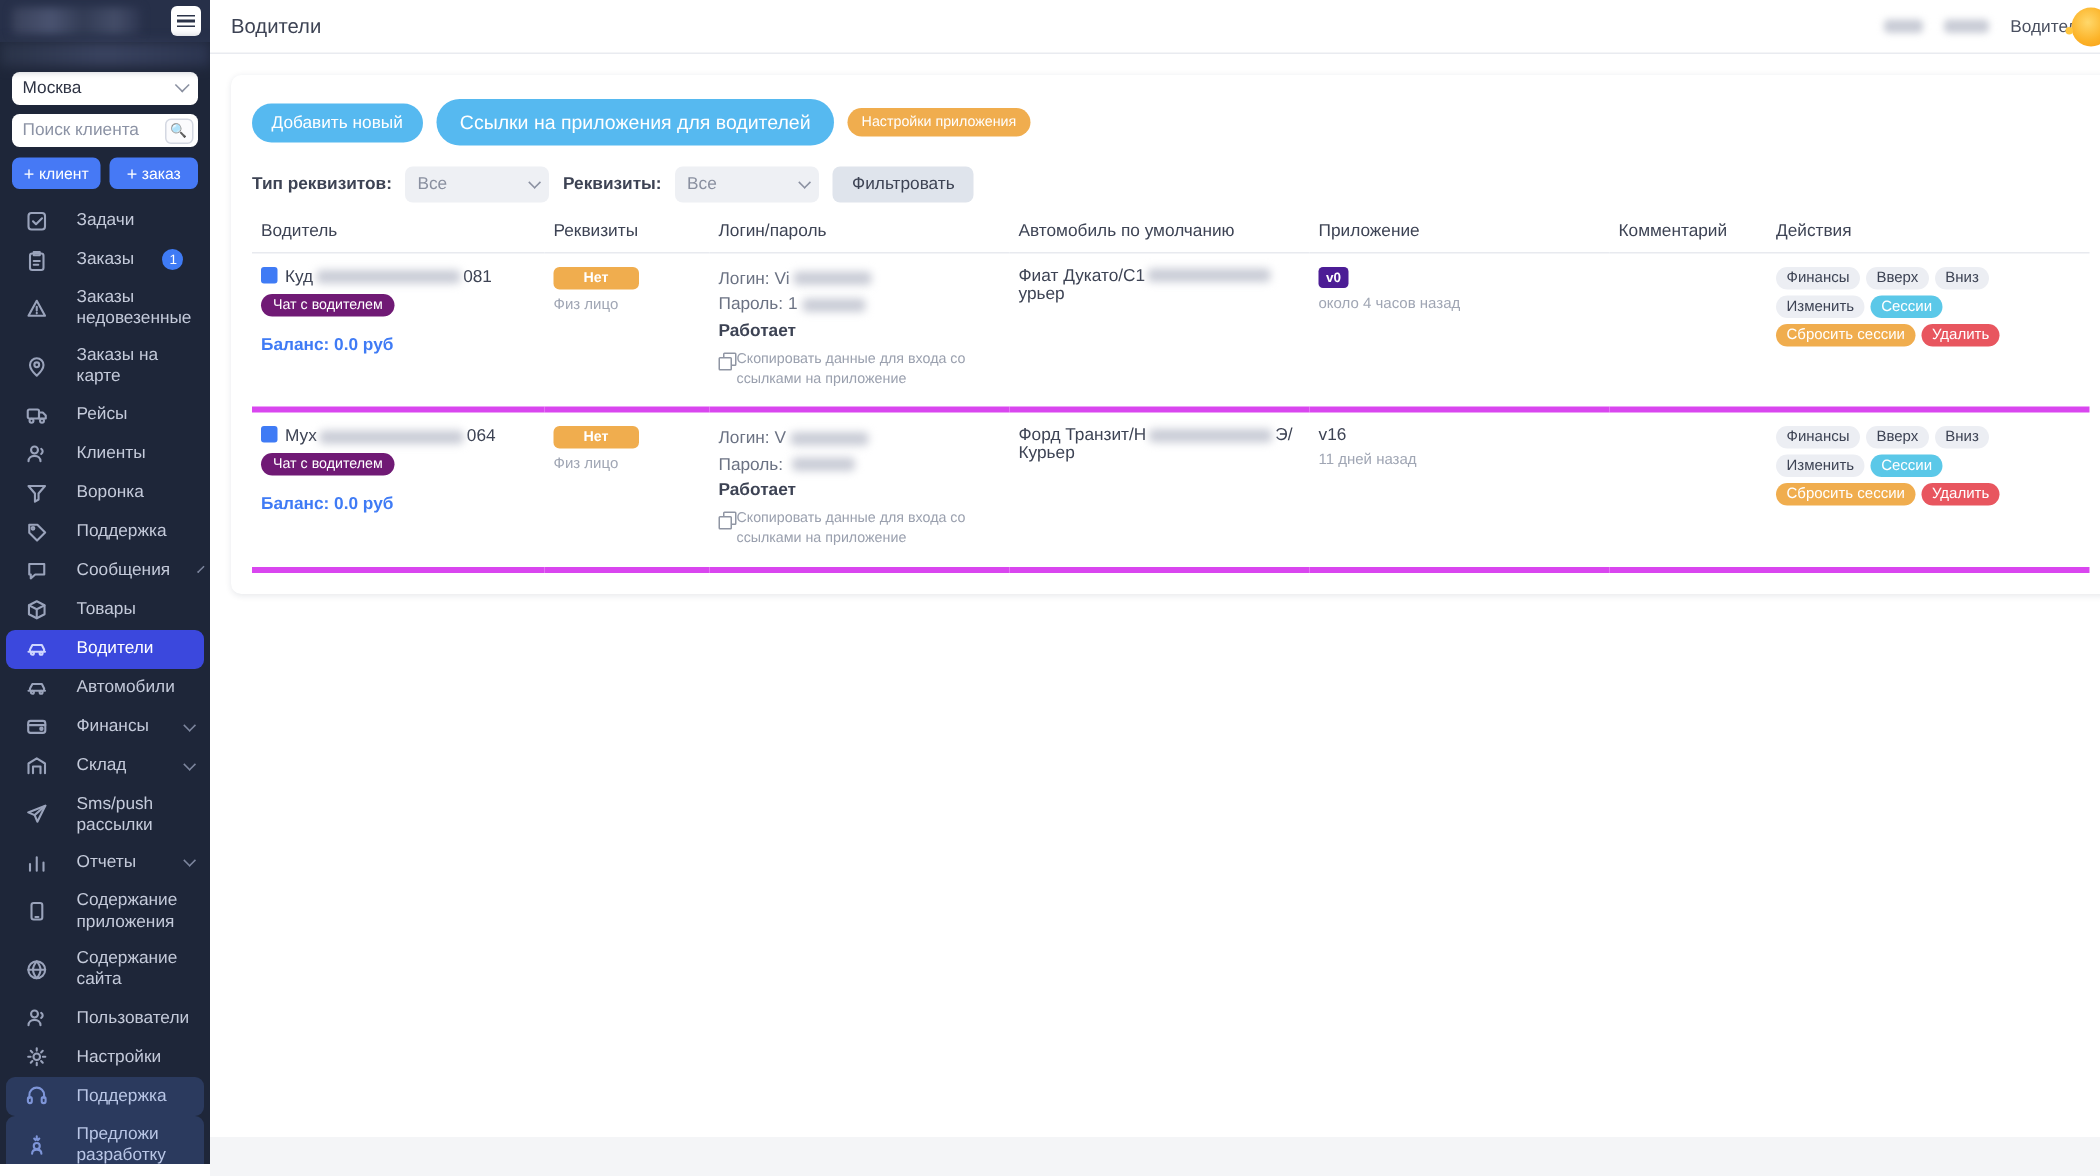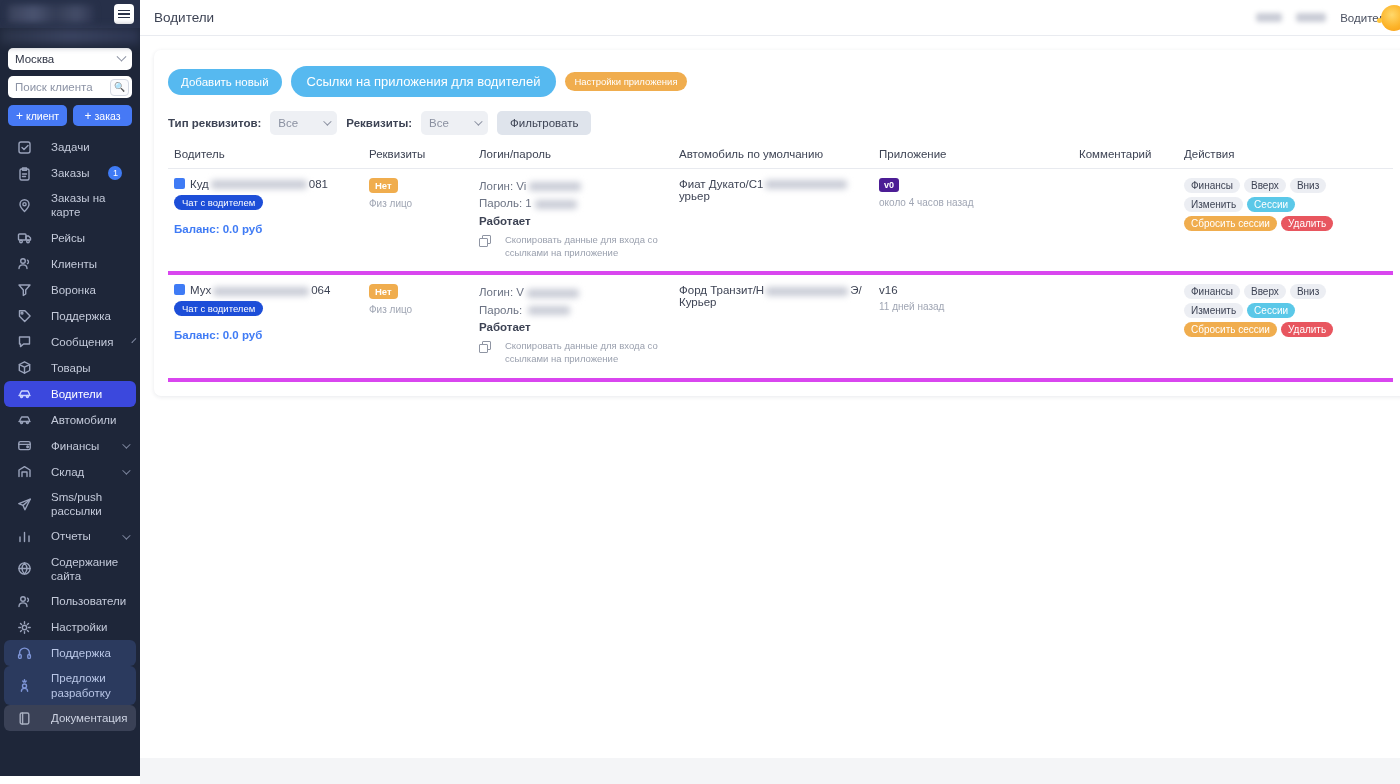--- a/index.html
+++ b/index.html
@@ -139,21 +139,21 @@
     background: #56b9f0; color: #fff; border: none; border-radius: 16px;
     font-size: 11.5px; padding: 7px 13px; font-family: "Liberation Sans", sans-serif;
     cursor: pointer;
   }
   .bbtn.big { font-size: 13px; padding: 8px 16px; }
   .bbtn.orange { background: #f0ad4e; font-size: 9.5px; padding: 4px 9px; border-radius: 12px; }
 
   .filterrow { display: flex; align-items: center; gap: 9px; margin-bottom: 13px; }
   .flabel { font-size: 11.5px; color: #3d4354; font-weight: bold; }
   .fselect {
-    background: #eef0f4; border-radius: 5px; height: 24px; width: 67px;
+    background: #eef0f4; border-radius: 5px; height: 24px; width: 96px;
     display: flex; align-items: center; justify-content: space-between;
     padding: 0 8px; font-size: 11.5px; color: #8a90a0;
   }
   .fselect .chev2 { width: 6px; height: 6px; border-right: 1.4px solid #8a90a0; border-bottom: 1.4px solid #8a90a0; transform: rotate(45deg) translateY(-2px); }
   .fbtn {
     background: #dfe4ec; color: #3d4354; border: none; border-radius: 5px;
     font-size: 11.5px; padding: 6px 13px; font-family: "Liberation Sans", sans-serif; cursor: pointer;
   }
 
   table.drivers { width: 100%; border-collapse: collapse; table-layout: fixed; }
@@ -167,32 +167,32 @@
     font-size: 11.5px; color: #3d4354;
   }
   .c1 { width: 195px; } .c2 { width: 110px; } .c3 { width: 200px; }
   .c4 { width: 200px; } .c5 { width: 200px; } .c6 { width: 105px; } .c7 { width: 215px; }
 
   .swatch { width: 11px; height: 11px; background: #3f7bf5; border-radius: 2px; display: inline-block; vertical-align: -1px; margin-right: 5px; }
   .namerow { white-space: nowrap; }
   .nm-head { color: #3d4354; }
   .blurtxt { display: inline-block; background: #c9ccd6; border-radius: 3px; filter: blur(3px); vertical-align: middle; height: 9px; }
   .pill-chat {
-    display: inline-block; background: #1d4ed8; color: #fff; font-size: 9.5px;
+    display: inline-block; background: #701a75; color: #fff; font-size: 9.5px;
     border-radius: 10px; padding: 2px 8px; margin-top: 5px;
   }
   .balance { color: #3f7bf5; font-weight: bold; font-size: 11.5px; margin-top: 13px; }
   .pill-no {
     display: inline-block; background: #f0ad4e; color: #fff; font-size: 9.5px; font-weight: bold;
-    border-radius: 4px; padding: 2px 6px;
+    border-radius: 4px; padding: 2px 20px;
   }
   .sub { color: #a0a6b4; font-size: 10px; margin-top: 5px; }
   .lp { color: #6b7283; line-height: 1.5; }
   .lp b { color: #3d4354; }
-  .copyline { display: flex; align-items: flex-start; gap: 14px; margin-top: 4px; color: #9aa0ae; font-size: 9.5px; line-height: 1.35; }
+  .copyline { display: flex; align-items: flex-start; gap: 0; margin-top: 4px; color: #9aa0ae; font-size: 9.5px; line-height: 1.35; }
   .copyico { flex: 0 0 12px; width: 12px; height: 13px; position: relative; margin-top: 1px; }
   .copyico .b1 { position: absolute; left: 3px; top: 0; width: 9px; height: 9px; border: 1.3px solid #8f95a3; border-radius: 1px; }
   .copyico .b2 { position: absolute; left: 0; top: 3px; width: 9px; height: 9px; border: 1.3px solid #8f95a3; border-radius: 1px; background: #fff; }
   .pill-v { display: inline-block; background: #4c1d95; color: #fff; font-size: 9px; font-weight: bold; border-radius: 3px; padding: 2px 5px; }
   .plain-v { font-size: 11.5px; color: #3d4354; }
   .actions { display: flex; flex-wrap: wrap; gap: 4px; }
   .abtn {
     font-size: 10px; border-radius: 9px; padding: 2px 7px; color: #3d4354;
     background: #eceef3; white-space: nowrap; cursor: pointer;
   }
@@ -256,20 +256,29 @@
               <path d="M5.5 2h4v2.2h-4z"></path>
               <path d="M5.5 8h4M5.5 10.5h3"></path>
             </svg>
           </span>
           <span class="lbl">Заказы</span>
           <span class="sb-badge">1</span>
         </div>
         <div class="sb-item">
           <span class="ico">
             <svg viewBox="0 0 15 15" stroke-linecap="round" stroke-linejoin="round">
+              <path d="M7.5 2.5L13 12.5H2z"></path>
+              <path d="M7.5 6.5v2.5M7.5 10.6v.3"></path>
+            </svg>
+          </span>
+          <span class="lbl">Заказы недовезенные</span>
+        </div>
+        <div class="sb-item">
+          <span class="ico">
+            <svg viewBox="0 0 15 15" stroke-linecap="round" stroke-linejoin="round">
               <path d="M7.5 13.5s4.5-4.2 4.5-7.2a4.5 4.5 0 10-9 0c0 3 4.5 7.2 4.5 7.2z"></path>
               <circle cx="7.5" cy="6.2" r="1.6"></circle>
             </svg>
           </span>
           <span class="lbl">Заказы на карте</span>
         </div>
         <div class="sb-item">
           <span class="ico">
             <svg viewBox="0 0 15 15" stroke-linecap="round" stroke-linejoin="round">
               <rect x="1.5" y="4" width="7.5" height="6" rx="1"></rect>
@@ -376,20 +385,29 @@
           <span class="lbl">Sms/push рассылки</span>
         </div>
         <div class="sb-item">
           <span class="ico">
             <svg viewBox="0 0 15 15" stroke-linecap="round" stroke-linejoin="round">
               <path d="M3 12.5V8M7.5 12.5V3.5M12 12.5V7"></path>
             </svg>
           </span>
           <span class="lbl">Отчеты</span>
           <span class="sb-chev"></span>
+        </div>
+        <div class="sb-item">
+          <span class="ico">
+            <svg viewBox="0 0 15 15" stroke-linecap="round" stroke-linejoin="round">
+              <rect x="4" y="2" width="7.2" height="11" rx="1.5"></rect>
+              <path d="M6.6 11.3h2"></path>
+            </svg>
+          </span>
+          <span class="lbl">Содержание приложения</span>
         </div>
         <div class="sb-item">
           <span class="ico">
             <svg viewBox="0 0 15 15" stroke-linecap="round" stroke-linejoin="round">
               <circle cx="7.5" cy="7.5" r="5.6"></circle>
               <path d="M1.9 7.5h11.2M7.5 1.9c1.7 2 2.5 4 2.5 5.6s-.8 3.6-2.5 5.6c-1.7-2-2.5-4-2.5-5.6S5.8 3.9 7.5 1.9z"></path>
             </svg>
           </span>
           <span class="lbl">Содержание сайта</span>
         </div>

